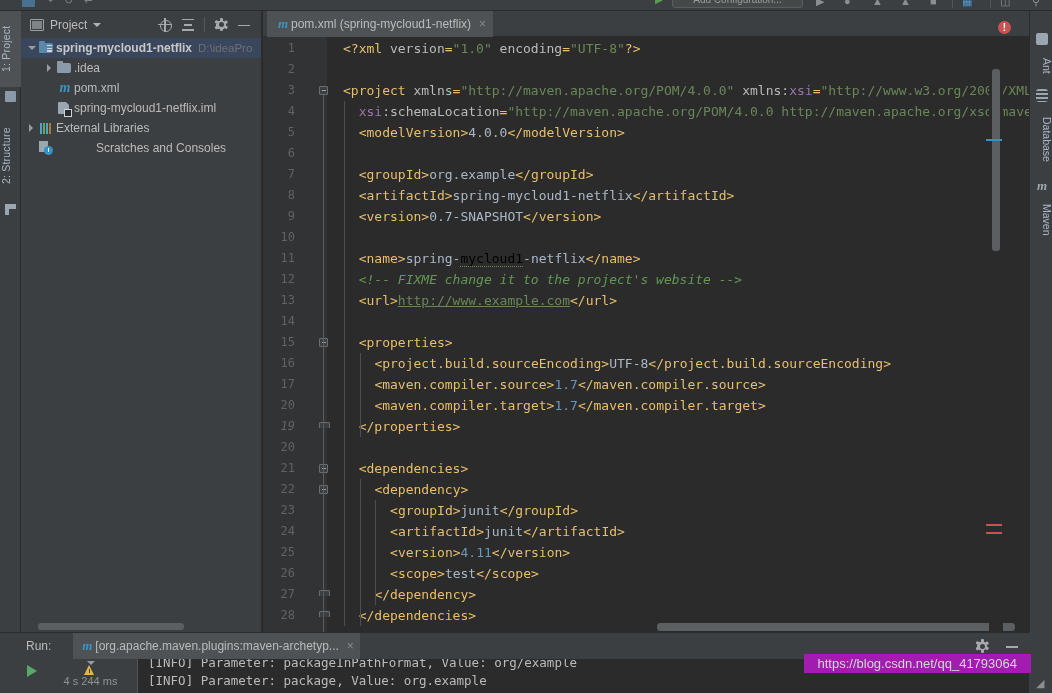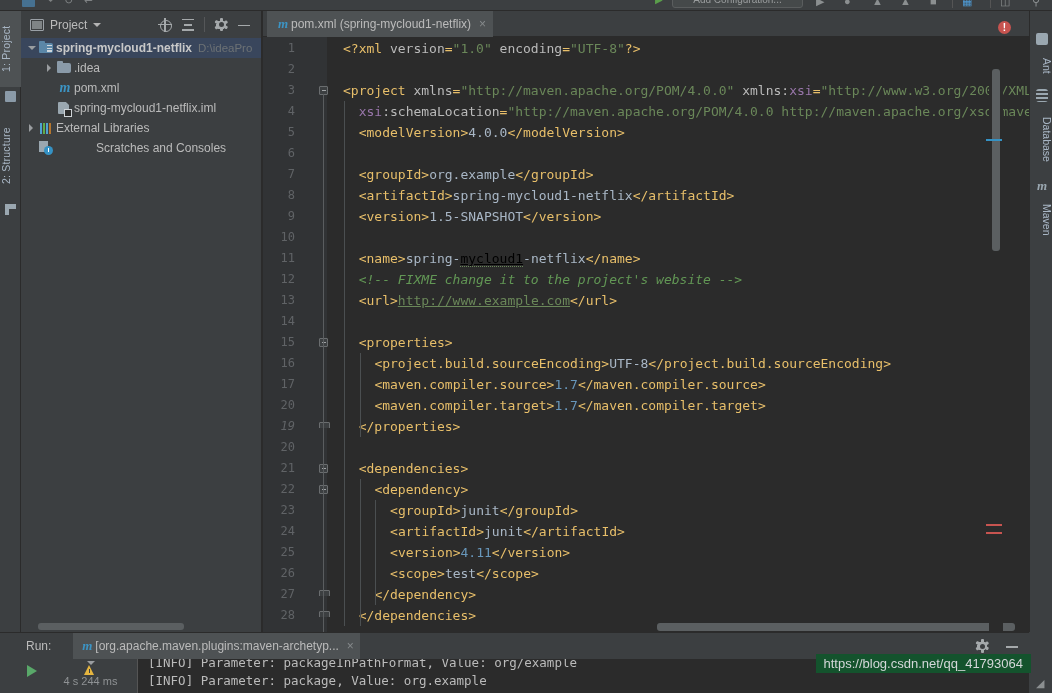--- a/index.html
+++ b/index.html
@@ -268,21 +268,21 @@
     position: absolute; left: 0; white-space: pre; height: 21px; line-height: 21px;
   }
   .tag  { color: #e8bf6a; }
   .attr { color: #bababa; }
   .val  { color: #6a8759; }
   .txt  { color: #a9b7c6; }
   .num  { color: #6897bb; }
   .ns   { color: #9876aa; }
   .cmt  { color: #629755; font-style: italic; }
   .link { color: #6a8759; text-decoration: underline; }
-  .sq { border-bottom: 1.5px dotted #6a8759; text-decoration: underline; }
+  .sq { border-bottom: 1.5px dotted #6a8759; }
 
   .indent-guide {
     position: absolute; width: 1px; background: #4b4f51;
   }
 
   .ed-hscroll {
     position: absolute; left: 330px; bottom: 1px; height: 8px; width: 358px;
     background: #5b5f61; border-radius: 3px;
   }
 
@@ -365,22 +365,22 @@
   .run-console {
     position: absolute; left: 138px; top: 26px; width: 891px; height: 35px;
     background: #2b2b2b; overflow: hidden;
     font-family: "DejaVu Sans Mono", monospace; font-size: 12.5px; color: #bbbbbb;
   }
   .cons-line { position: absolute; left: 10px; white-space: pre; }
   .run-vsep { position: absolute; left: 137px; top: 26px; width: 1px; height: 35px; background: #555; }
 
   .watermark {
     position: absolute; right: 21px; bottom: 20px;
-    background: #14532d; color: #d4d7d9; font-size: 13px;
-    padding: 2px 8px; white-space: nowrap;
+    background: #a21caf; color: #d4d7d9; font-size: 13px;
+    padding: 2px 14px; white-space: nowrap;
     font-family: "Liberation Sans", sans-serif;
   }
   .corner-grip {
     position: absolute; right: 2px; bottom: 2px; width: 14px; height: 14px;
     color: #8b8f90; font-size: 11px;
   }
   .statusbar-stub {
     position: absolute; right: 0; bottom: 0; width: 23px; height: 61px; background: #3c3f41;
   }
 </style>
@@ -560,21 +560,21 @@
     <div class="code" id="code">
       <div class="ed-hscroll"></div>
     <div class="cline" style="top: 1px; left: 16px;"><span class="tag">&lt;?xml </span><span class="attr">version</span><span class="tag">=</span><span class="val">"1.0"</span><span class="tag"> </span><span class="attr">encoding</span><span class="tag">=</span><span class="val">"UTF-8"</span><span class="tag">?&gt;</span></div>
         <div class="cline" style="top: 22px; left: 16px;"></div>
         <div class="cline" style="top: 43px; left: 16px;"><span class="tag">&lt;project </span><span class="attr">xmlns</span><span class="tag">=</span><span class="val">"http://maven.apache.org/POM/4.0.0"</span><span class="tag"> </span><span class="attr">xmlns:</span><span class="ns">xsi</span><span class="tag">=</span><span class="val">"http://www.w3.org/2001/XMLSchema-instance"</span></div>
         <div class="cline" style="top: 64px; left: 31.7px;"><span class="ns">xsi</span><span class="attr">:schemaLocation</span><span class="tag">=</span><span class="val">"http://maven.apache.org/POM/4.0.0 http://maven.apache.org/xsd/maven-4.0.0.xsd"</span></div>
         <div class="cline" style="top: 85px; left: 31.7px;"><span class="tag">&lt;modelVersion&gt;</span><span class="txt">4.0.0</span><span class="tag">&lt;/modelVersion&gt;</span></div>
         <div class="cline" style="top: 106px; left: 16px;"></div>
         <div class="cline" style="top: 127px; left: 31.7px;"><span class="tag">&lt;groupId&gt;</span><span class="txt">org.example</span><span class="tag">&lt;/groupId&gt;</span></div>
         <div class="cline" style="top: 148px; left: 31.7px;"><span class="tag">&lt;artifactId&gt;</span><span class="txt">spring-mycloud1-netflix</span><span class="tag">&lt;/artifactId&gt;</span></div>
-        <div class="cline" style="top: 169px; left: 31.7px;"><span class="tag">&lt;version&gt;</span><span class="txt">1.5-SNAPSHOT</span><span class="tag">&lt;/version&gt;</span></div>
+        <div class="cline" style="top: 169px; left: 31.7px;"><span class="tag">&lt;version&gt;</span><span class="txt">0.7-SNAPSHOT</span><span class="tag">&lt;/version&gt;</span></div>
         <div class="cline" style="top: 190px; left: 16px;"></div>
         <div class="cline" style="top: 211px; left: 31.7px;"><span class="tag">&lt;name&gt;</span><span class="txt">spring-</span><span class="sq">mycloud1</span><span class="txt">-netflix</span><span class="tag">&lt;/name&gt;</span></div>
         <div class="cline" style="top: 253px; left: 31.7px;"><span class="tag">&lt;url&gt;</span><span class="link">http://www.example.com</span><span class="tag">&lt;/url&gt;</span></div>
         <div class="cline" style="top: 232px; left: 31.7px;"><span class="cmt">&lt;!-- FIXME change it to the project's website --&gt;</span></div>
         <div class="cline" style="top: 274px; left: 16px;"></div>
         <div class="cline" style="top: 295px; left: 31.7px;"><span class="tag">&lt;properties&gt;</span></div>
         <div class="cline" style="top: 316px; left: 47.4px;"><span class="tag">&lt;project.build.sourceEncoding&gt;</span><span class="txt">UTF-8</span><span class="tag">&lt;/project.build.sourceEncoding&gt;</span></div>
         <div class="cline" style="top: 337px; left: 47.4px;"><span class="tag">&lt;maven.compiler.source&gt;</span><span class="num">1.7</span><span class="tag">&lt;/maven.compiler.source&gt;</span></div>
         <div class="cline" style="top: 358px; left: 47.4px;"><span class="tag">&lt;maven.compiler.target&gt;</span><span class="num">1.7</span><span class="tag">&lt;/maven.compiler.target&gt;</span></div>
         <div class="cline" style="top: 379px; left: 31.7px;"><span class="tag">&lt;/properties&gt;</span></div>

